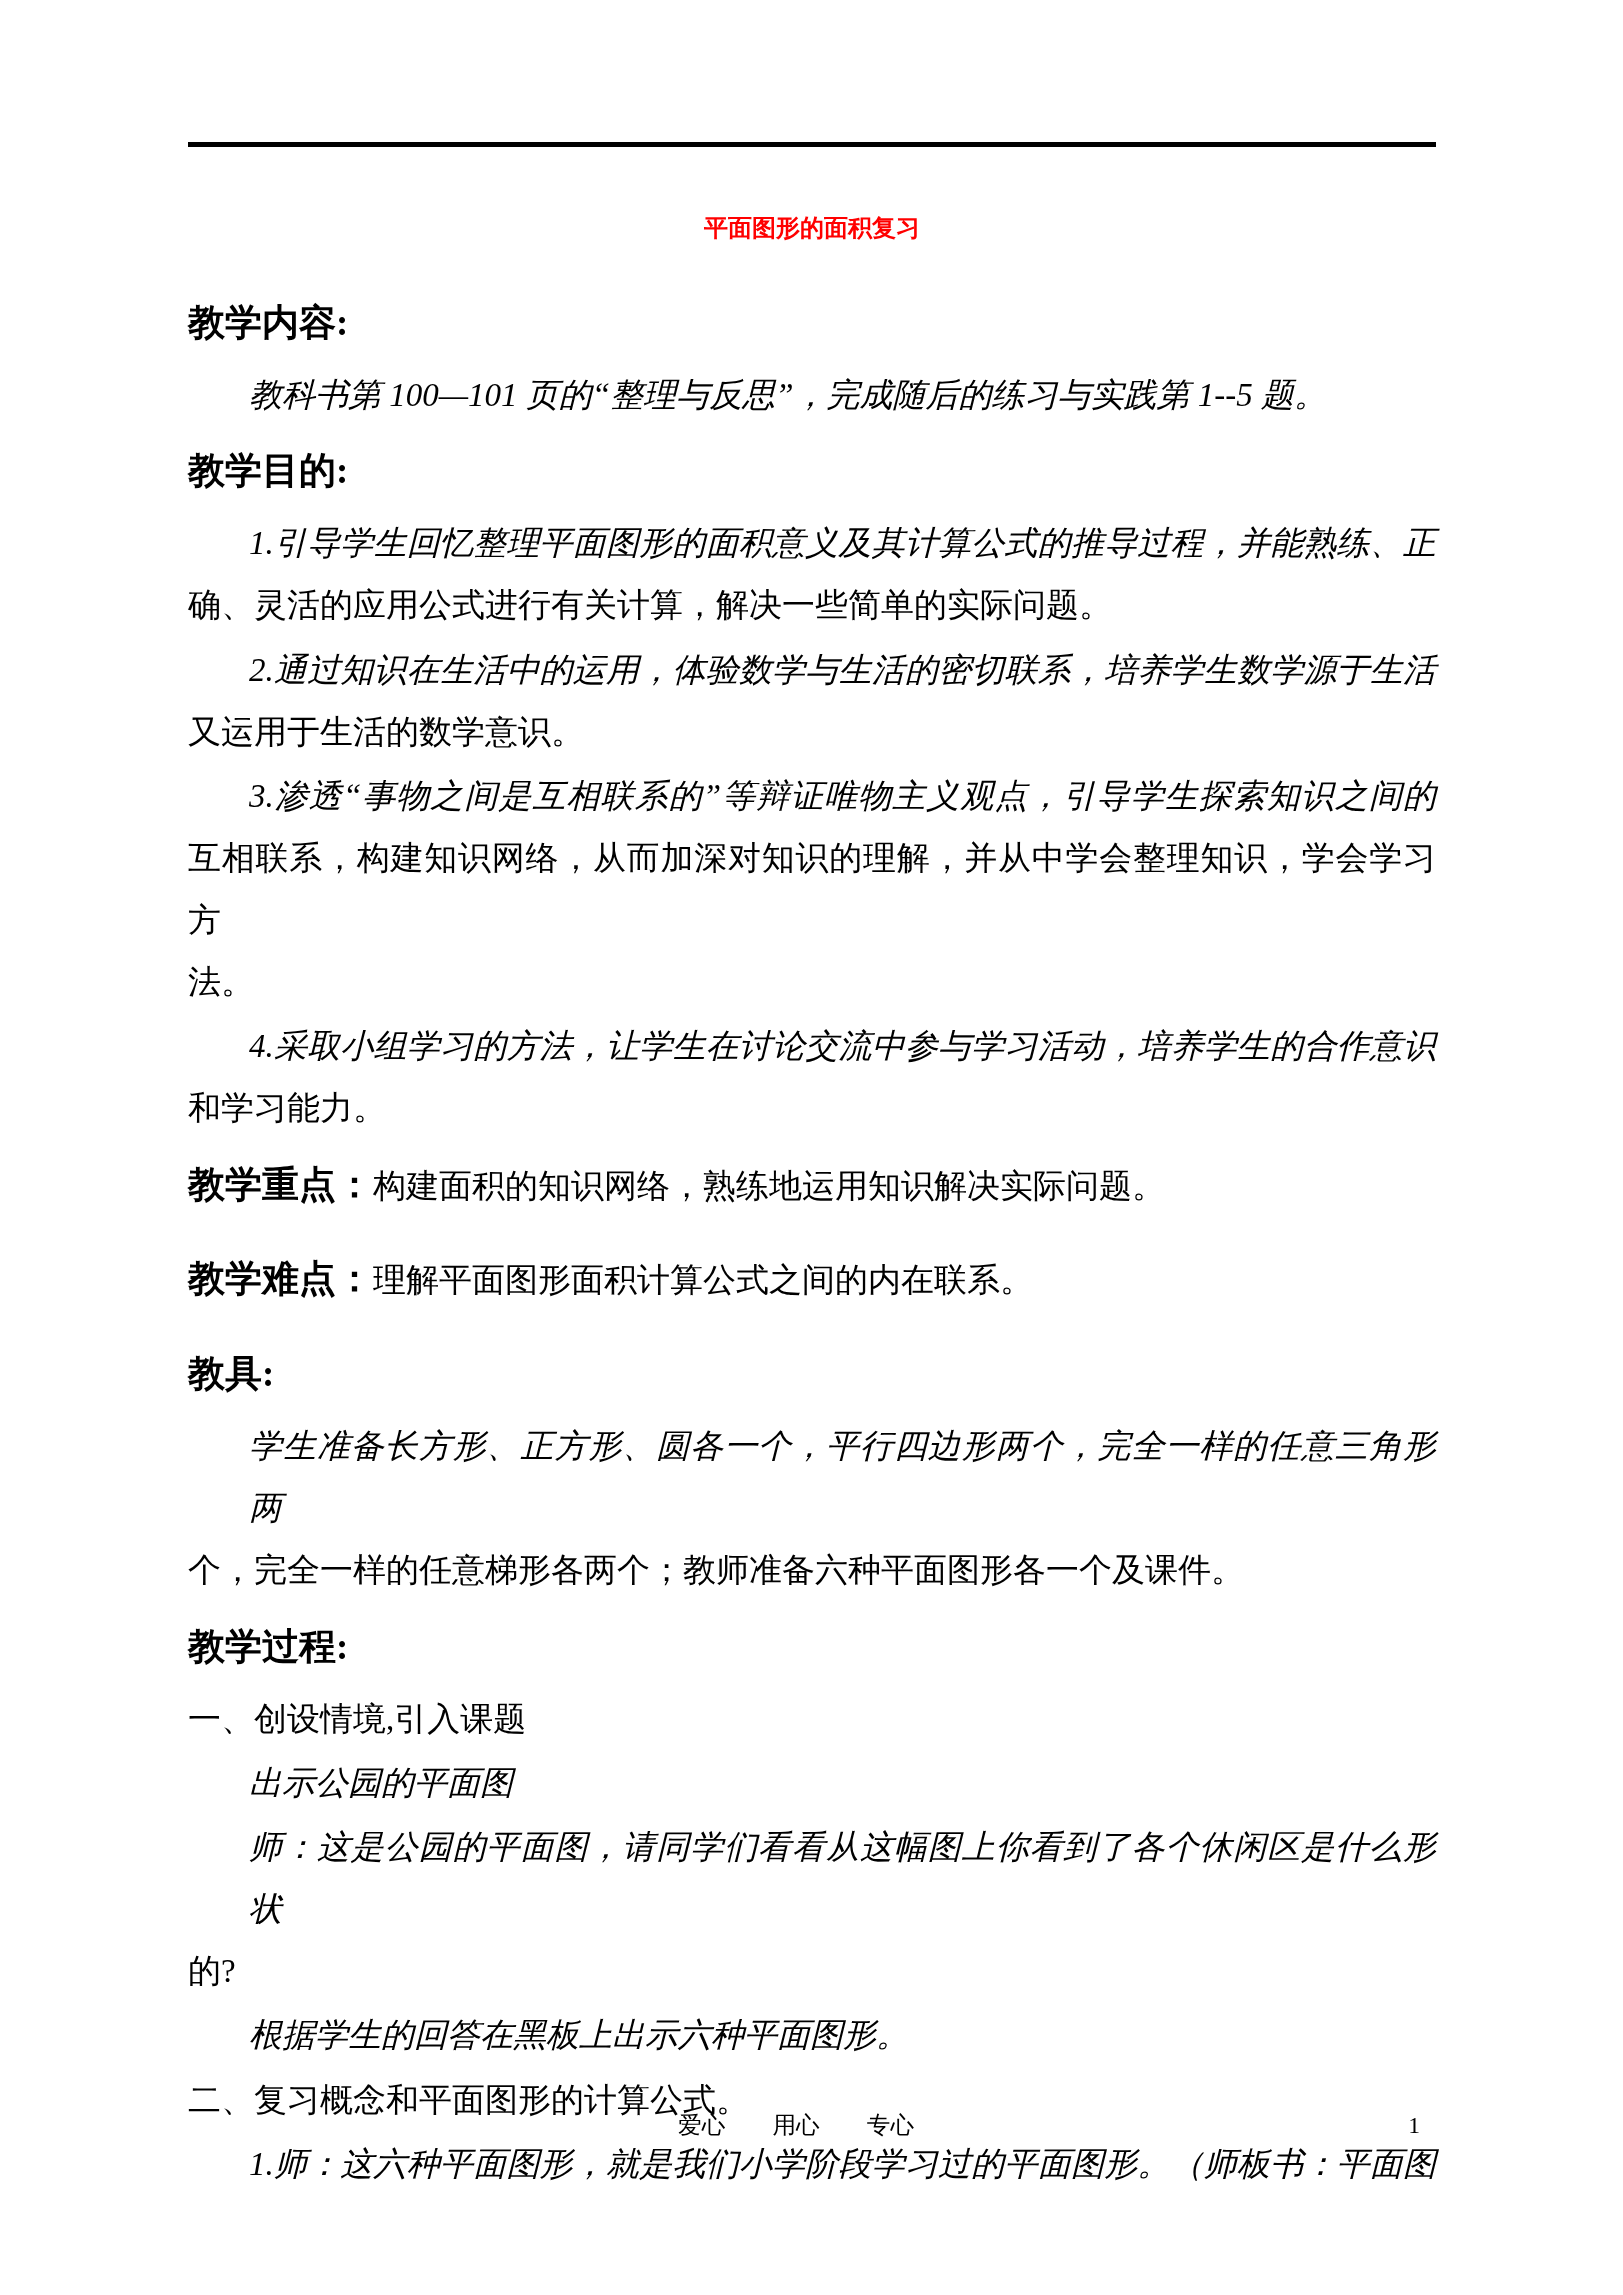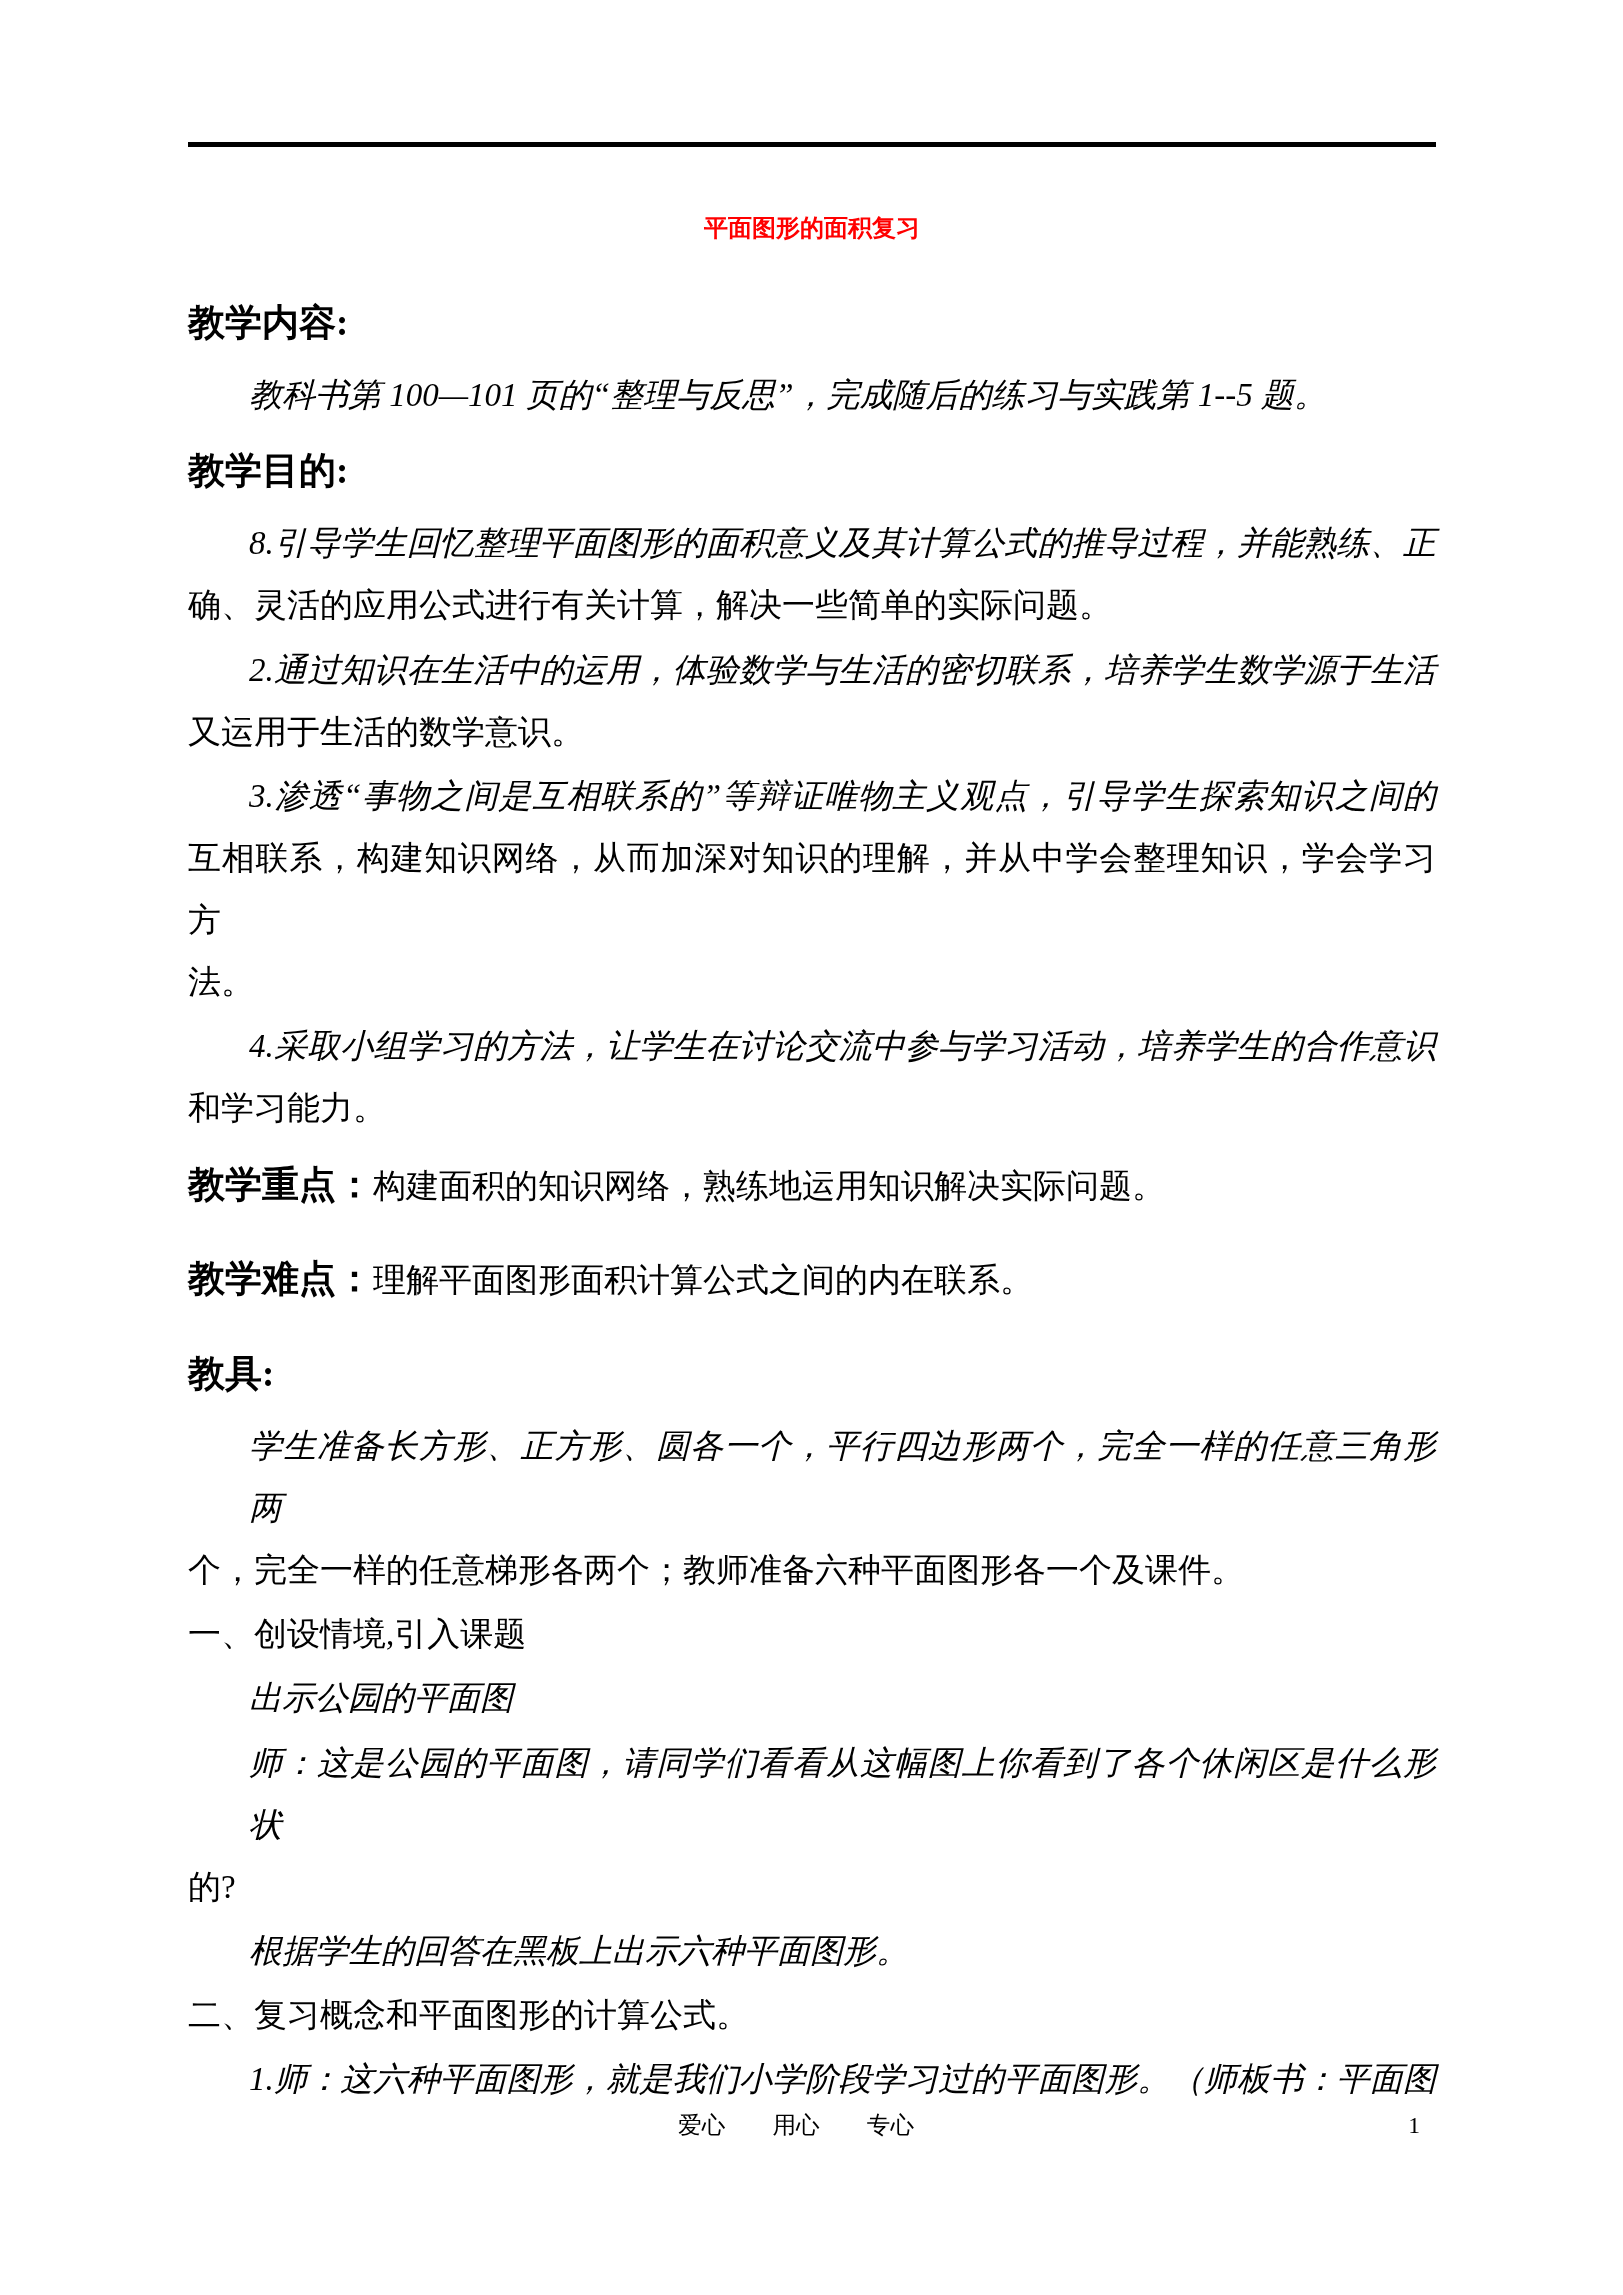--- a/index.html
+++ b/index.html
@@ -97,21 +97,21 @@
   <div class="content">
     <div class="rule" style="background: rgb(0, 0, 0);"></div>
     <div class="title" style="color: rgb(255, 0, 0);">平面图形的面积复习</div>
     <div>
         <div class="heading">教学内容:</div>
         <div class="para">
           <div class="line ind">教科书第 100—101 页的“整理与反思”，完成随后的练习与实践第 1--5 题。</div>
         </div>
         <div class="heading">教学目的:</div>
         <div class="para">
-          <div class="line fill ind">8.引导学生回忆整理平面图形的面积意义及其计算公式的推导过程，并能熟练、正</div>
+          <div class="line fill ind">1.引导学生回忆整理平面图形的面积意义及其计算公式的推导过程，并能熟练、正</div>
           <div class="line">确、灵活的应用公式进行有关计算，解决一些简单的实际问题。</div>
         </div>
         <div class="para">
           <div class="line fill ind">2.通过知识在生活中的运用，体验数学与生活的密切联系，培养学生数学源于生活</div>
           <div class="line">又运用于生活的数学意识。</div>
         </div>
         <div class="para">
           <div class="line fill ind">3.渗透“事物之间是互相联系的”等辩证唯物主义观点，引导学生探索知识之间的</div>
           <div class="line fill">互相联系，构建知识网络，从而加深对知识的理解，并从中学会整理知识，学会学习方</div>
           <div class="line">法。</div>
@@ -120,20 +120,21 @@
           <div class="line fill ind">4.采取小组学习的方法，让学生在讨论交流中参与学习活动，培养学生的合作意识</div>
           <div class="line">和学习能力。</div>
         </div>
         <div class="labeled"><span class="lbl">教学重点：</span><span class="txt">构建面积的知识网络，熟练地运用知识解决实际问题。</span></div>
         <div class="labeled"><span class="lbl">教学难点：</span><span class="txt">理解平面图形面积计算公式之间的内在联系。</span></div>
         <div class="heading">教具:</div>
         <div class="para">
           <div class="line fill ind">学生准备长方形、正方形、圆各一个，平行四边形两个，完全一样的任意三角形两</div>
           <div class="line">个，完全一样的任意梯形各两个；教师准备六种平面图形各一个及课件。</div>
         </div>
+        <div class="heading">教学过程:</div>
         <div class="para">
           <div class="line">一、创设情境,引入课题</div>
         </div>
         <div class="para">
           <div class="line ind">出示公园的平面图</div>
         </div>
         <div class="para">
           <div class="line fill ind">师：这是公园的平面图，请同学们看看从这幅图上你看到了各个休闲区是什么形状</div>
           <div class="line">的?</div>
         </div>

